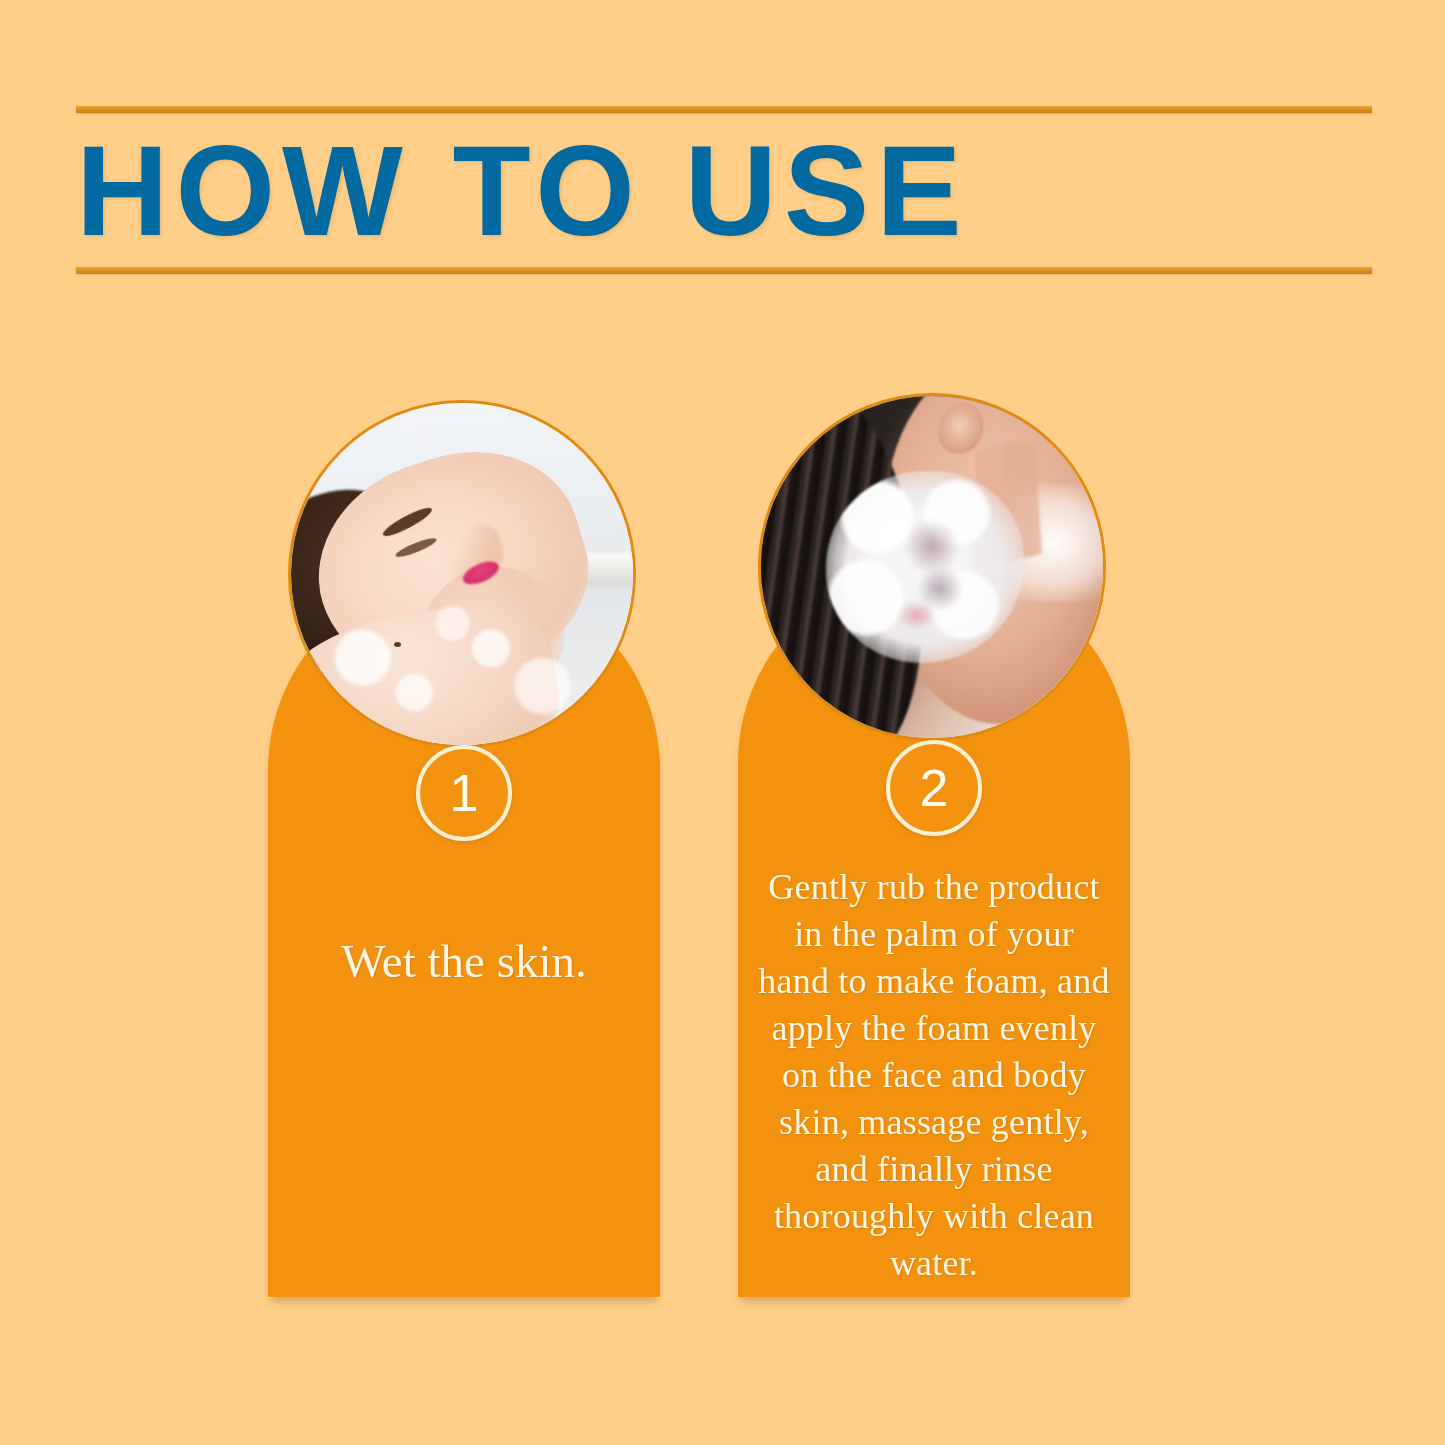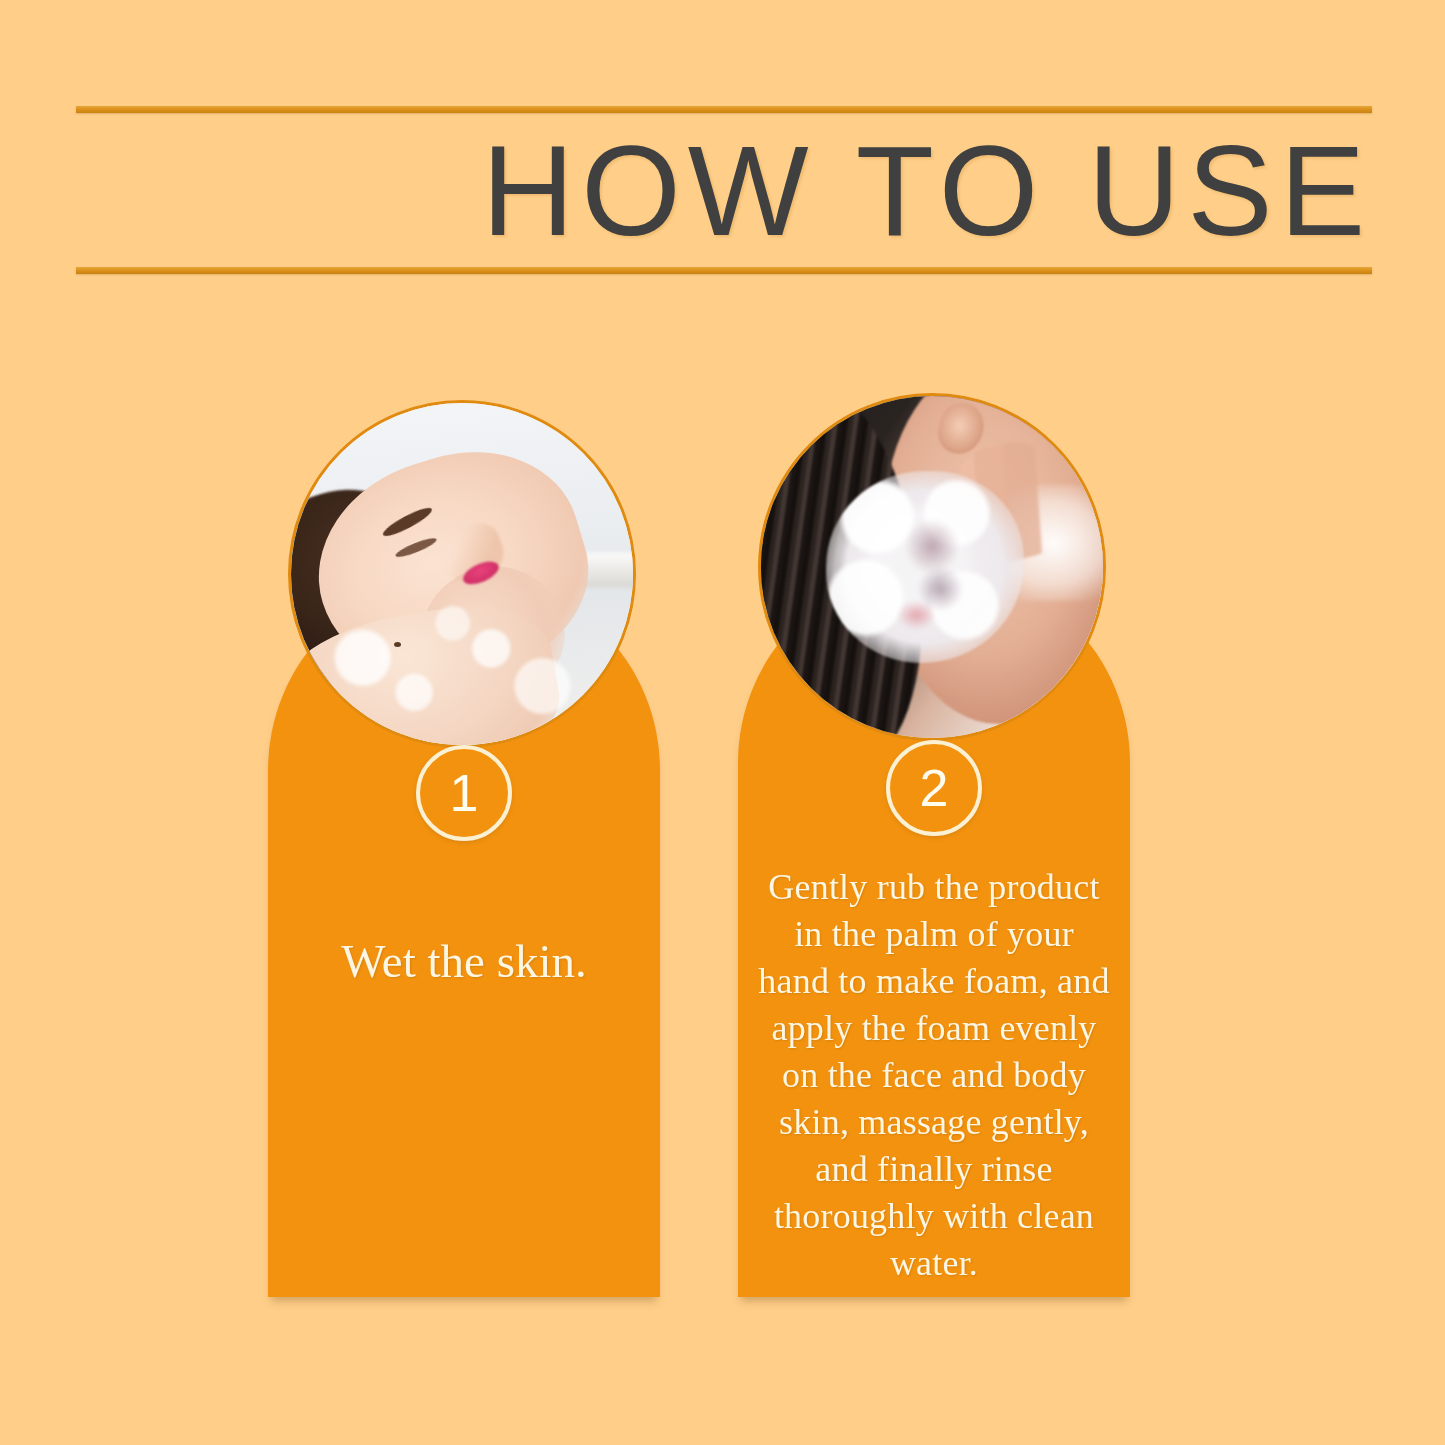--- a/index.html
+++ b/index.html
@@ -32,27 +32,27 @@
     box-shadow: 0 1px 2px rgba(140, 90, 10, 0.25);
   }
   .rule-top { top: 6px; }
   .rule-bottom { top: 167px; }
 
   #page-title {
     position: absolute;
     left: 0;
     top: 20px;
     width: 1296px;
-    text-align: right;
+    text-align: left;
     font-family: "Liberation Sans", sans-serif;
-    font-weight: 400;
+    font-weight: 700;
     font-size: 128px;
     line-height: 142px;
     letter-spacing: 7px;
-    color: #404040;
+    color: #0369a1;
     text-shadow: 2px 2px 3px rgba(180, 120, 20, 0.22);
     white-space: nowrap;
     transform: scaleX(1.0);
   }
 
   
   .card {
     position: absolute;
     width: 392px;
     top: 393px;

